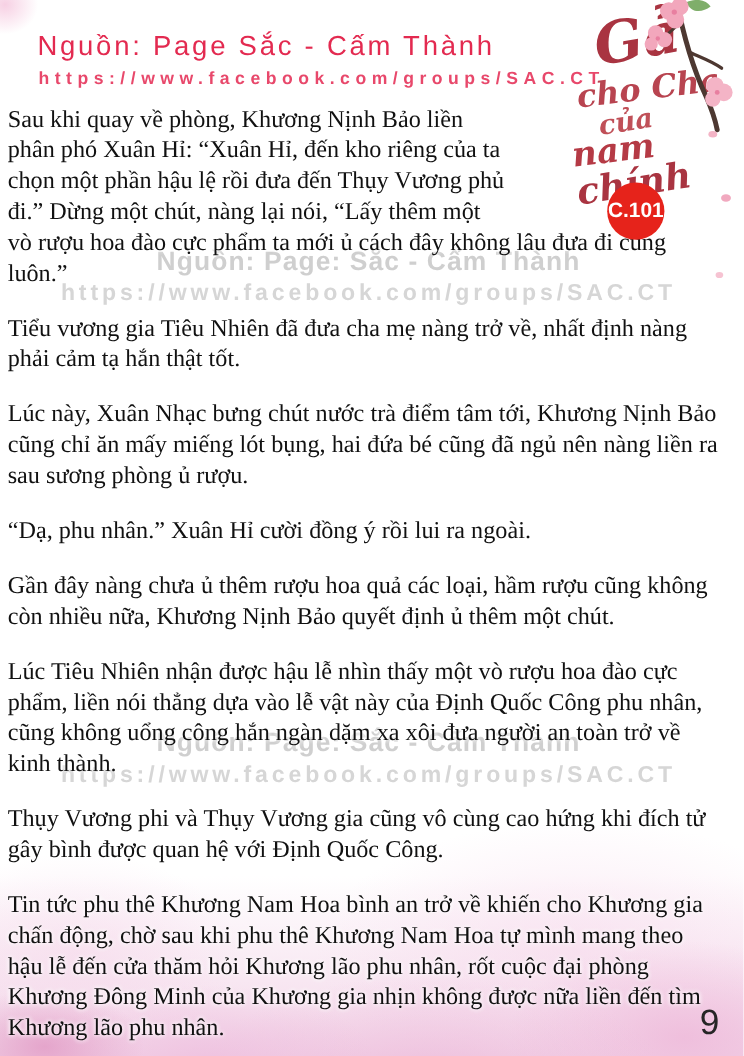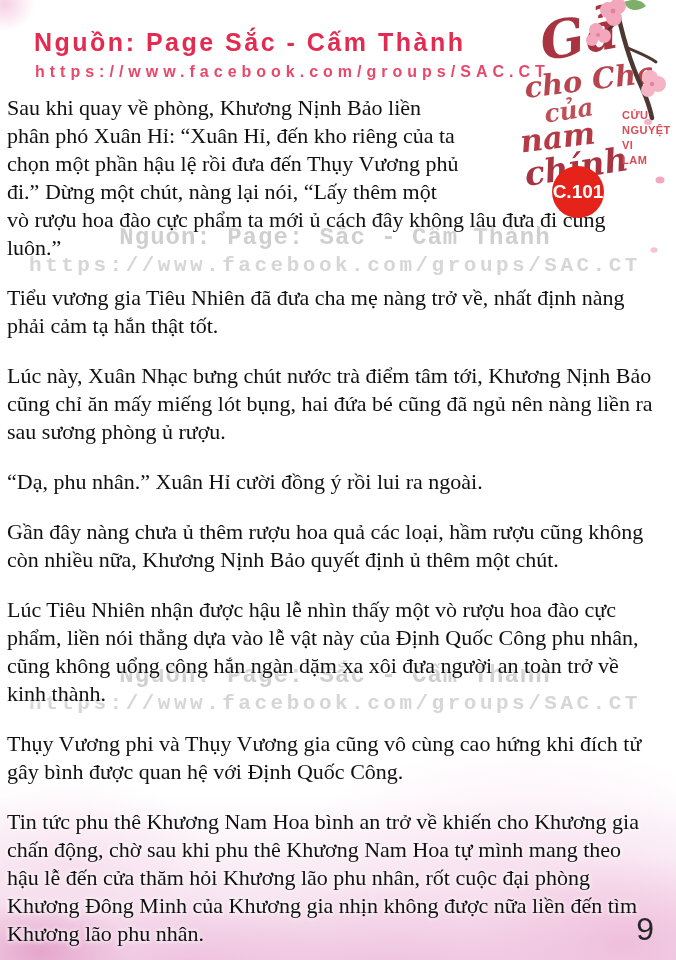--- a/index.html
+++ b/index.html
@@ -7,21 +7,21 @@
     position:relative;
     width:676px;height:960px;
     background:#ffffff;
     overflow:hidden;
     font-family:"Liberation Serif", serif;
   }
   
   .src-title{
     position:absolute;left:34px;top:28px;
     font-family:"Liberation Sans", sans-serif;
-    font-weight:bold;font-size:25px;letter-spacing:2.5px;
+    font-weight:normal;font-size:25px;letter-spacing:2.5px;
     color:#e32a50;white-space:nowrap;
   }
   .src-url{
     position:absolute;left:35px;top:63px;
     font-family:"Liberation Sans", sans-serif;
     font-weight:bold;font-size:16px;letter-spacing:5px;
     color:#e8486b;white-space:nowrap;
   }
   
   .content{
@@ -31,21 +31,21 @@
   }
   .content p{
     margin:0 0 22px 0;
     text-shadow:0 0 5px #fff,0 0 5px #fff;
   }
   .art-spacer{float:right;width:194px;height:92px;}
   
   .watermark{
     position:absolute;left:0;width:670px;z-index:1;
     text-align:center;
-    font-family:Liberation Mono, monospace;font-weight:bold;
+    font-family:Liberation Sans, sans-serif;font-weight:bold;
     color:#cfcfcf;
   }
   .wm-1{top:224px;}
   .wm-2{top:662px;}
   .wm-line1{font-size:24px;letter-spacing:1px;}
   .wm-line2{font-size:21px;letter-spacing:3.5px;color:#d6d6d6;margin-top:3px;}
   
   .title-art{position:absolute;left:518px;top:0;width:158px;height:232px;z-index:3;}
   .script{
     position:absolute;
@@ -113,26 +113,20 @@
     <div class="wm-line1">Nguồn: Page: Sắc - Cấm Thành</div>
     <div class="wm-line2">https://www.facebook.com/groups/SAC.CT</div>
   </div>
 
   <div class="title-art">
     <span class="script w1">Gả</span>
     <span class="script w2">cho Cha</span>
     <span class="script w3">của</span>
     <span class="script w4">nam</span>
     <span class="script w5">chính</span>
-    <div class="author">
-      <div>CỬU</div>
-      <div>NGUYỆT</div>
-      <div>VI</div>
-      <div>LAM</div>
-    </div>
     <div class="chapter-badge">C.101</div>
   </div>
 
   <svg class="branch-svg" viewBox="0 0 92 320">
     <path d="M30,-6 C 36,28 44,58 58,88 C 62,97 66,108 68,118" stroke="#4d3831" stroke-width="4.5" fill="none" stroke-linecap="round"></path>
     <path d="M44,48 C 52,52 62,55 72,62" stroke="#4d3831" stroke-width="3" fill="none" stroke-linecap="round"></path>
     <path d="M36,20 C 30,24 24,30 20,34" stroke="#4d3831" stroke-width="2.5" fill="none" stroke-linecap="round"></path>
 
     <path d="M40,2 C 50,-2 58,0 62,6 C 54,12 44,12 40,2 Z" fill="#7fae6a"></path>
 

